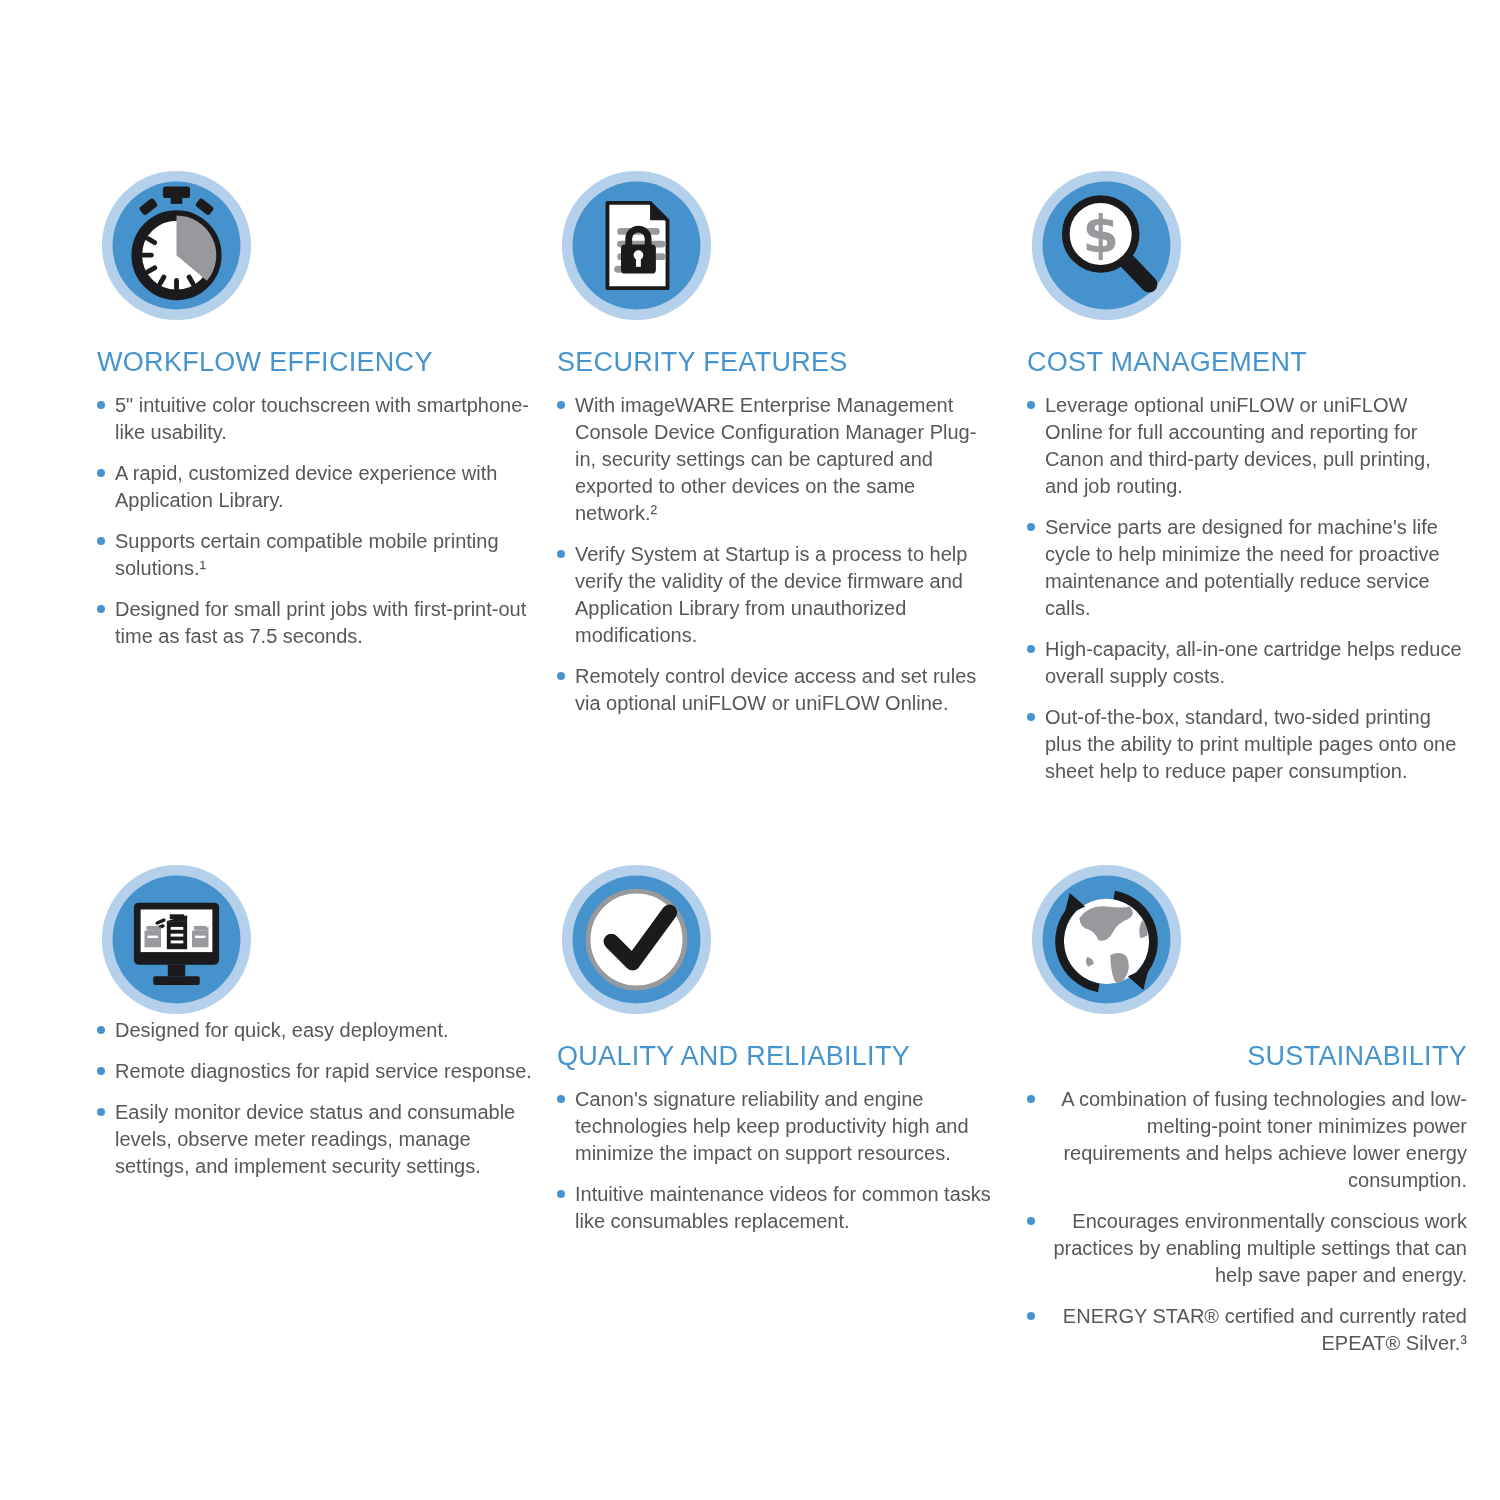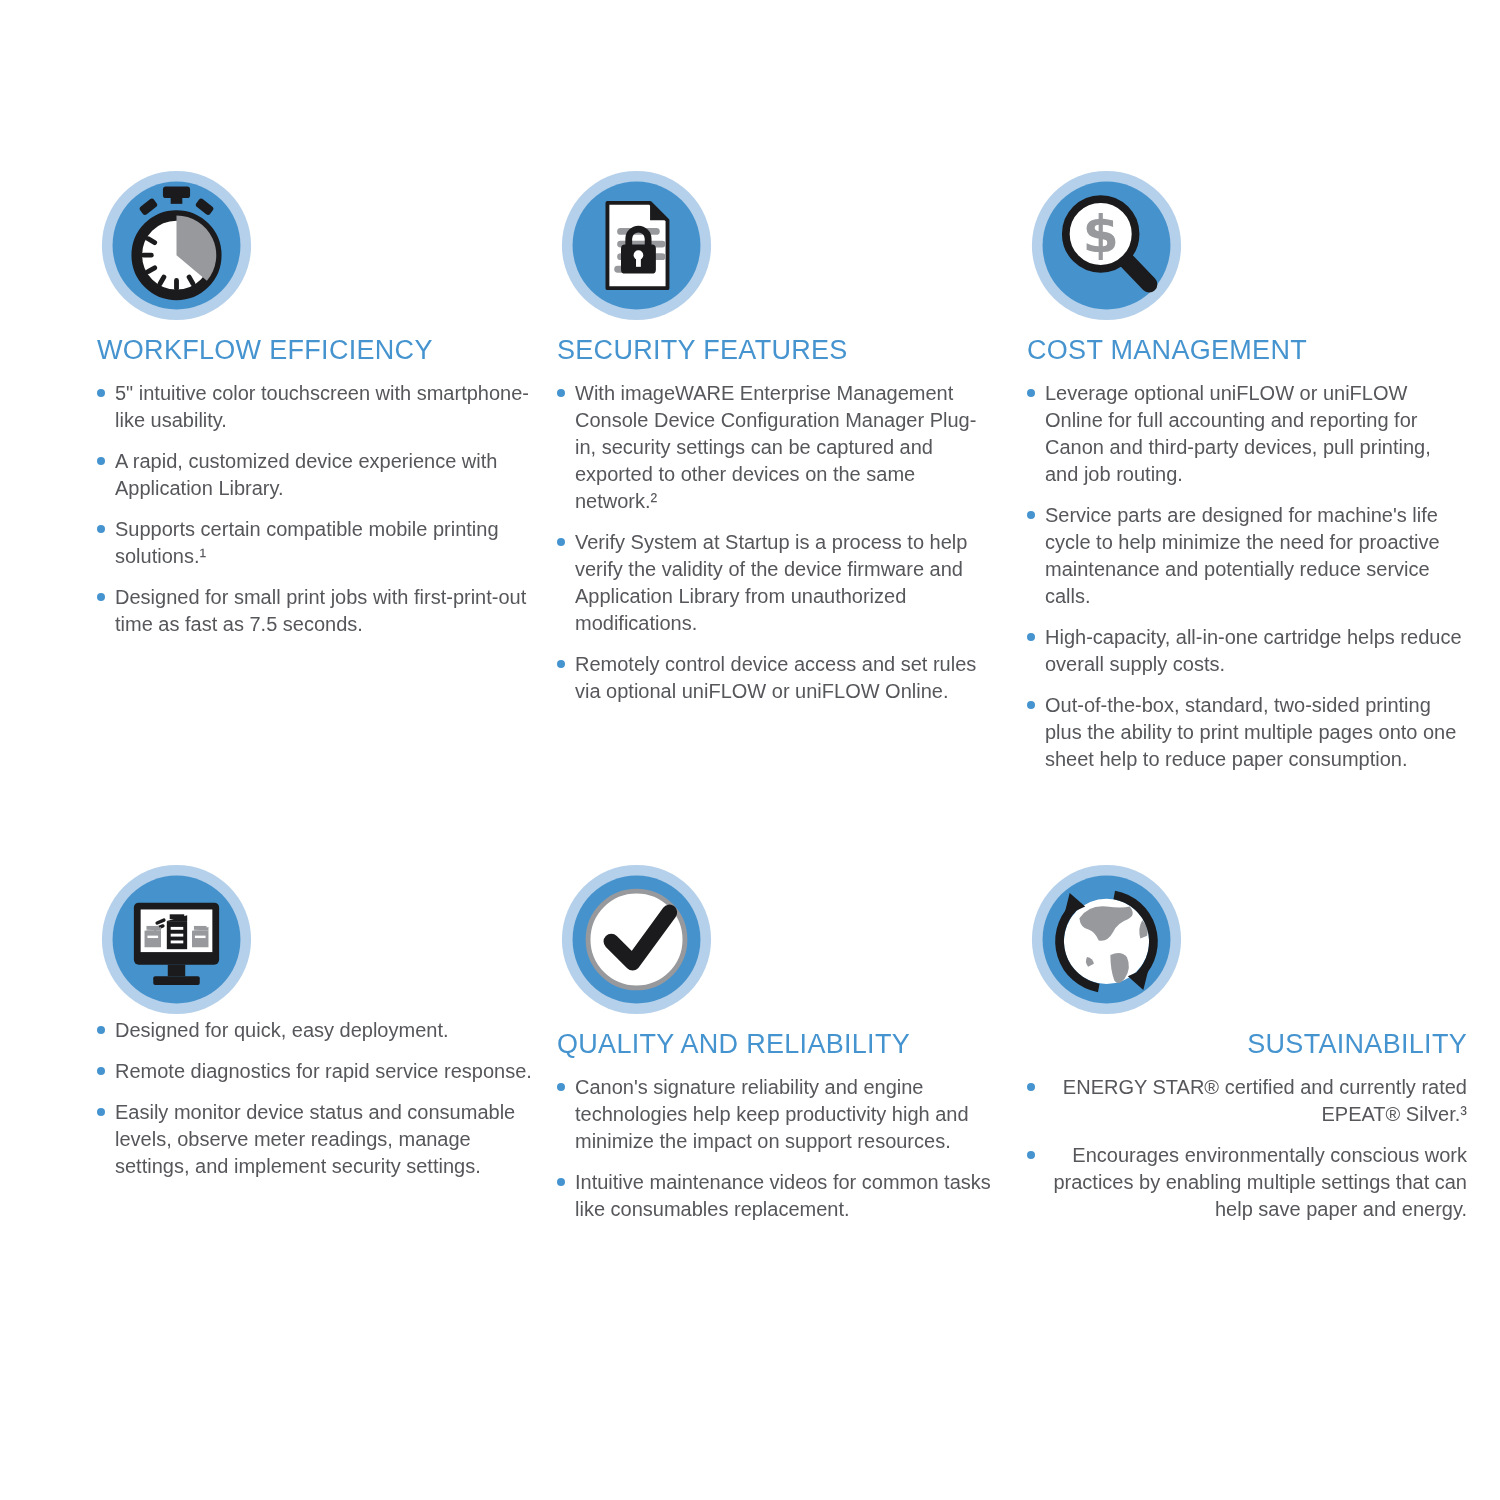--- a/index.html
+++ b/index.html
@@ -7,21 +7,21 @@
     position:relative;
     width:1500px;height:1500px;
     background:#ffffff;
     font-family:"Liberation Sans", sans-serif;
     overflow:hidden;
   }
   .section{position:absolute;width:440px;}
   .icon-wrap{width:155px;height:155px;margin-left:2px;}
   .icon-wrap svg{display:block;width:155px;height:155px;}
   .sec-title{
-    margin:12px 0 14px 0;
+    margin:24px 0 14px 0;
     font-size:27px;
     font-weight:400;
     letter-spacing:0.3px;
     color:#4694CF;
     white-space:nowrap;
   }
   ul.bullets{list-style:none;margin:0;padding:0;}
   ul.bullets li{
     display:flex;
     align-items:flex-start;
@@ -248,22 +248,26 @@
         <path class="nofill st-dark" d="M72,130 A49,49 0 0 1 46,47" stroke-width="9"></path>
         <polygon class="ic-dark" points="36,56 58,46 42,32"></polygon>
         <path class="nofill st-dark" d="M88,34 A49,49 0 0 1 114,117" stroke-width="9"></path>
         <polygon class="ic-dark" points="124,108 102,118 118,132"></polygon>
       </svg>
     </div>
     <h2 class="sec-title">SUSTAINABILITY</h2>
     <ul class="bullets">
       <li>
           <span class="dot"></span>
+          <span class="btxt">A combination of fusing technologies and low-melting-point toner minimizes power requirements and helps achieve lower energy consumption.</span>
+        </li>
+      <li>
+          <span class="dot"></span>
+          <span class="btxt">Encourages environmentally conscious work practices by enabling multiple settings that can help save paper and energy.</span>
+        </li>
+      <li>
+          <span class="dot"></span>
           <span class="btxt">ENERGY STAR® certified and currently rated EPEAT® Silver.³</span>
         </li>
-      <li>
-          <span class="dot"></span>
-          <span class="btxt">Encourages environmentally conscious work practices by enabling multiple settings that can help save paper and energy.</span>
-        </li>
     </ul>
   </div>
 
 </div>
 
 </body></html>

